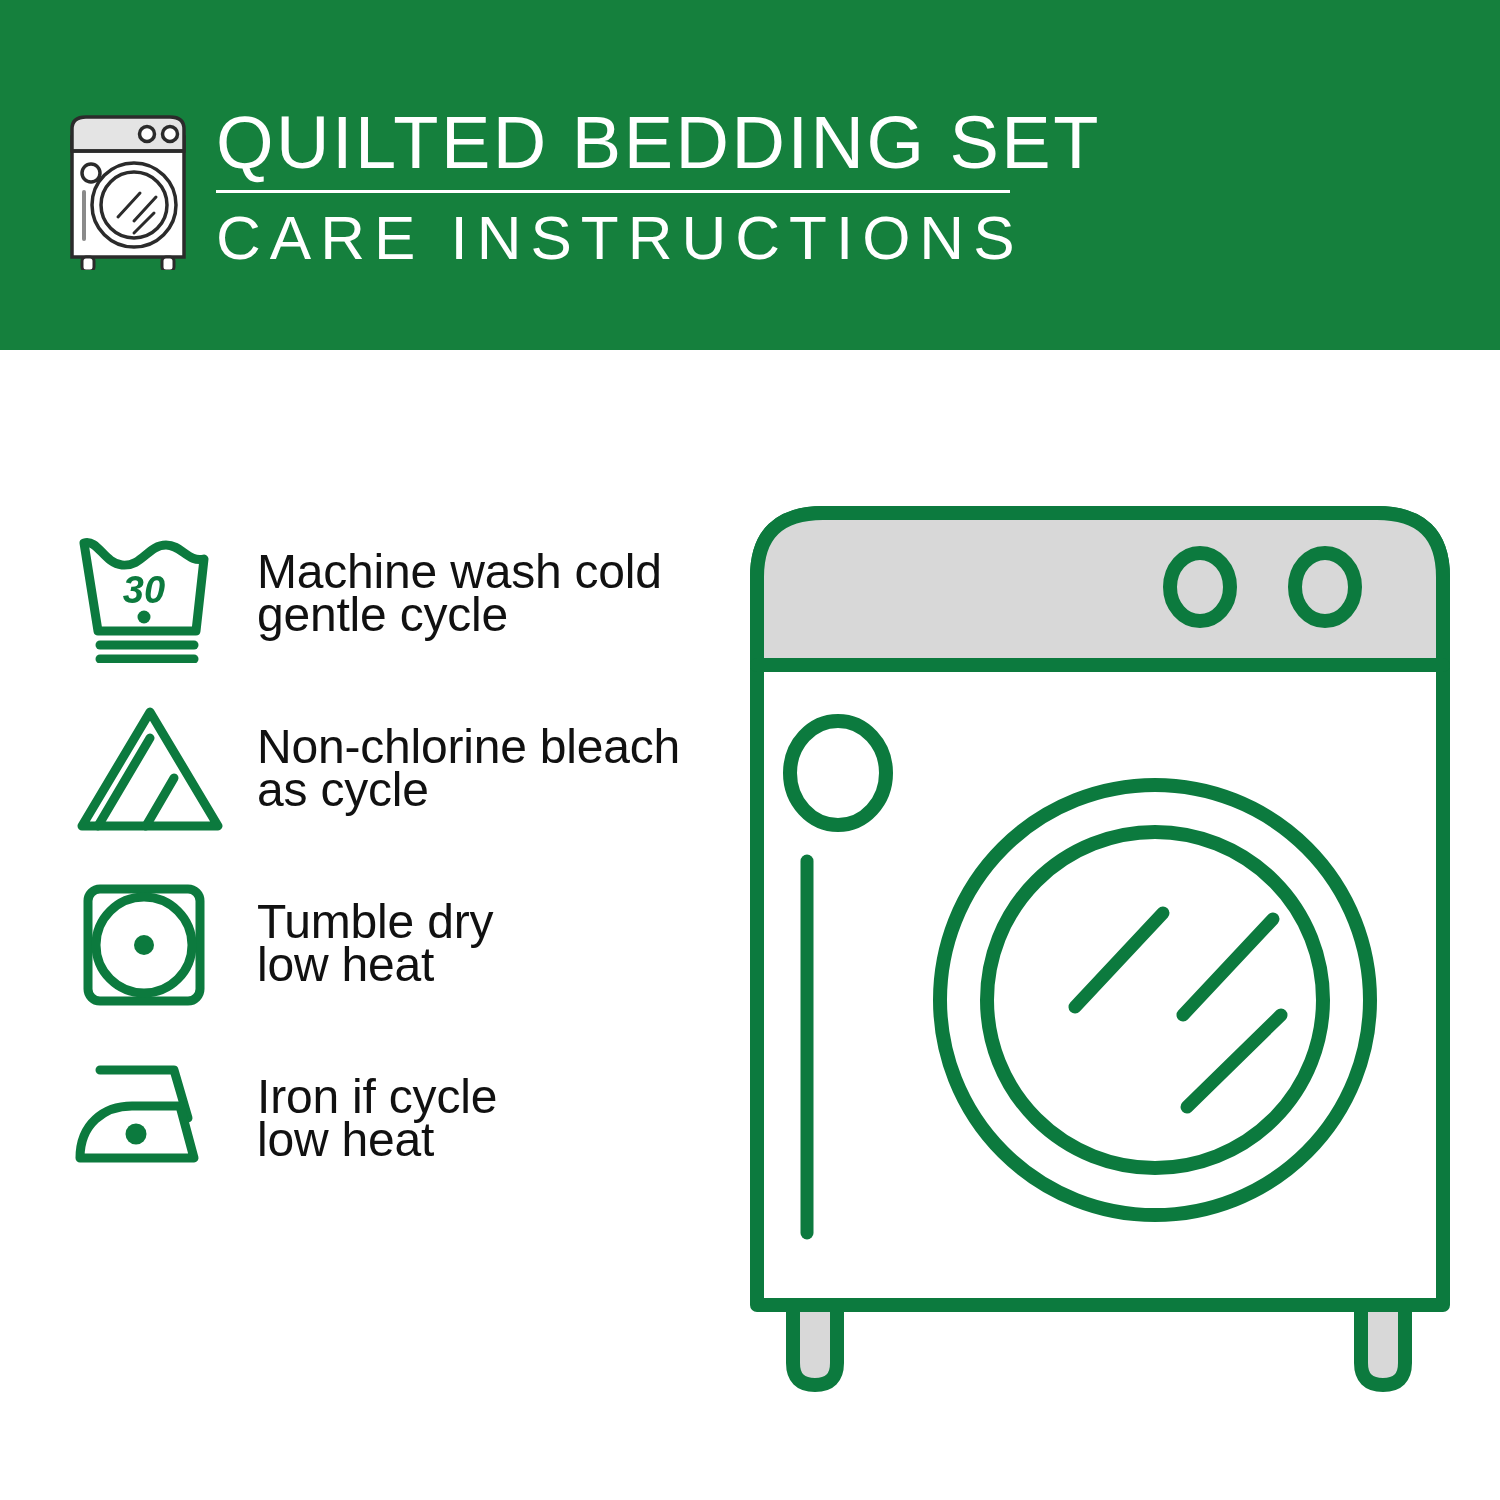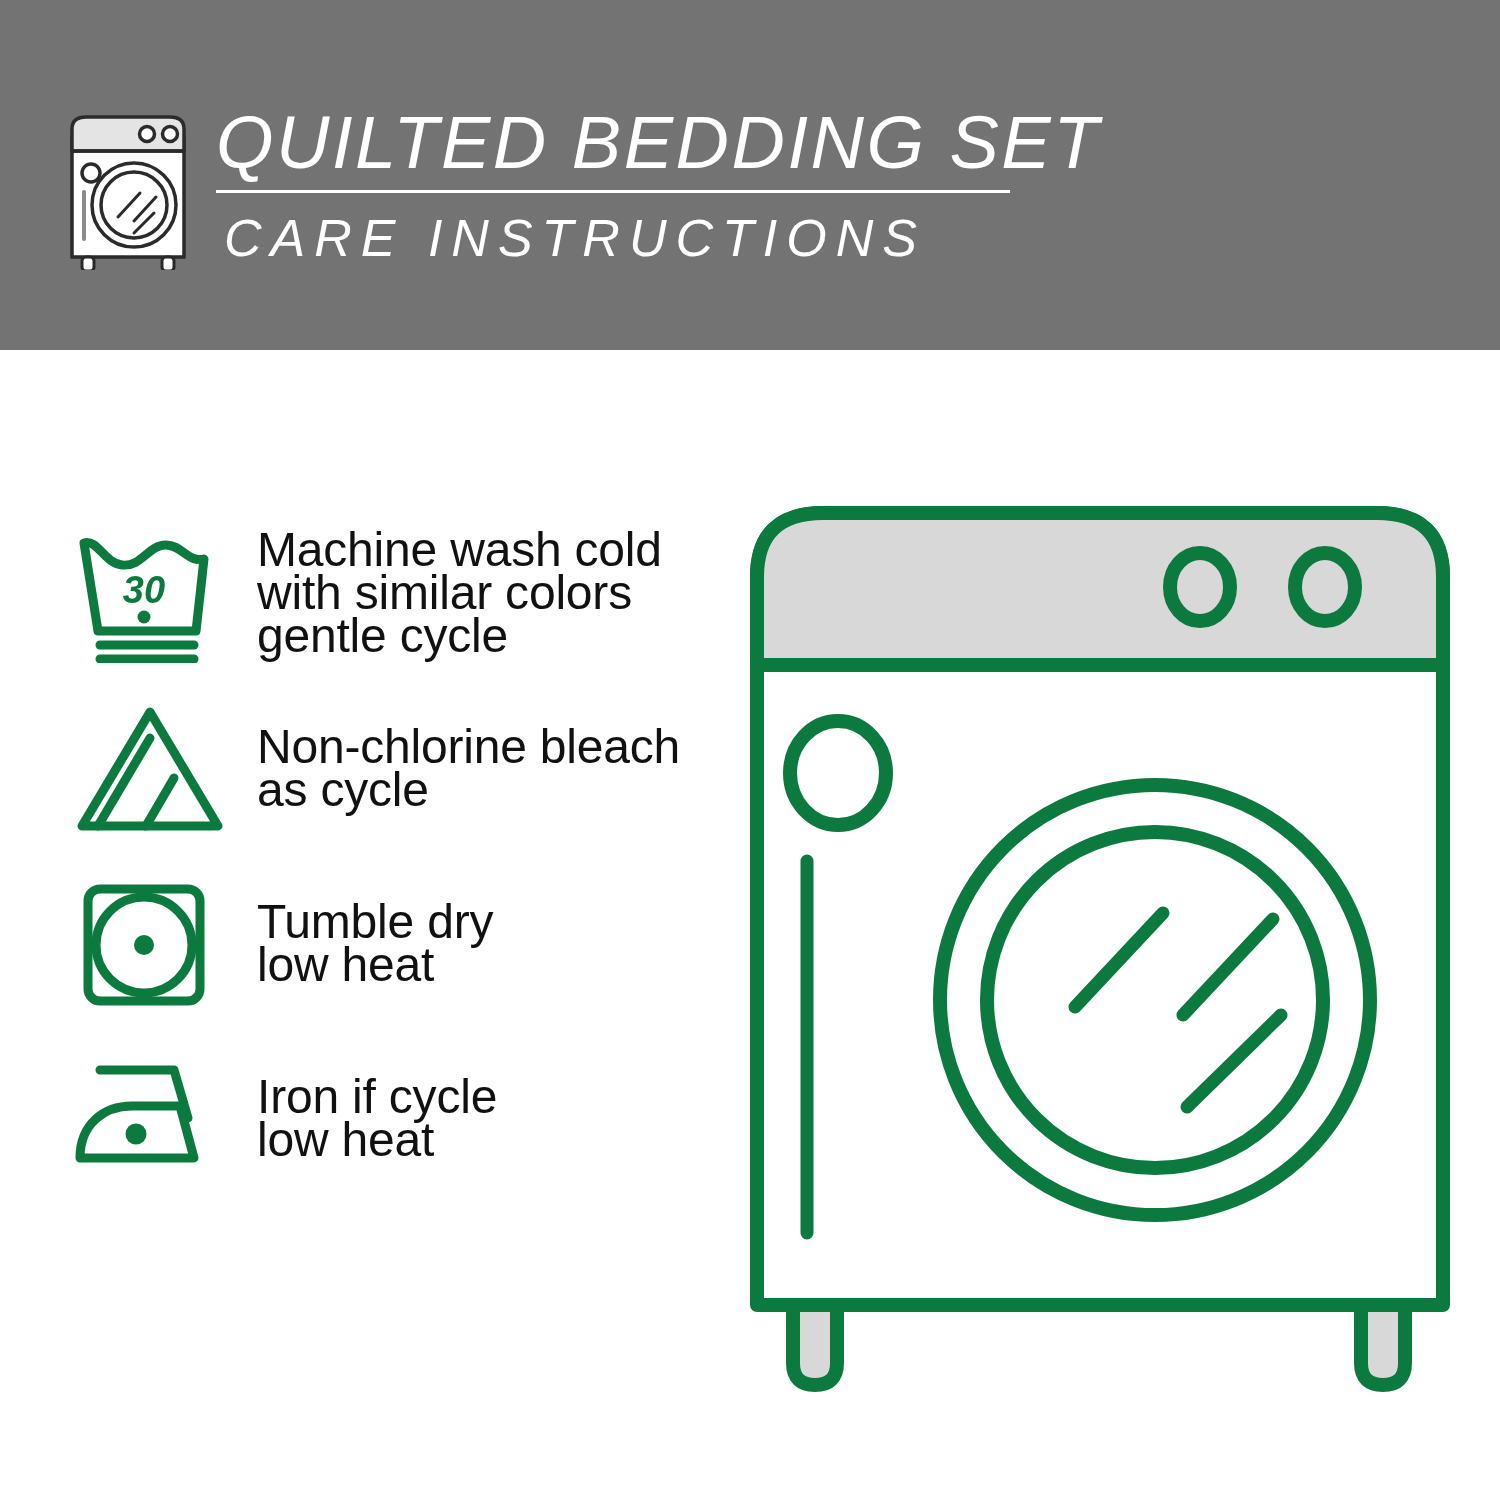--- a/index.html
+++ b/index.html
@@ -18,22 +18,21 @@
     overflow: hidden;
   }
 
   
   #header-band {
     position: absolute;
     left: 0;
     top: 0;
     width: 1500px;
     height: 350px;
-    background: #737373;
-    font-style: italic;
+    background: #15803d;
   }
   #header-logo {
     position: absolute;
     left: 62px;
     top: 105px;
     width: 140px;
     height: 165px;
   }
   #header-text-block {
     position: absolute;
@@ -53,26 +52,26 @@
   }
   #title-divider {
     width: 794px;
     height: 3px;
     background: #ffffff;
     margin: 4px 0 8px 0;
   }
   #title-line2 {
     color: #ffffff;
     font-family: "Liberation Sans", sans-serif;
-    font-size: 52px;
+    font-size: 62px;
     font-weight: 300;
     letter-spacing: 9px;
     line-height: 74px;
     white-space: nowrap;
-    margin: 8px;
+    margin: 0;
   }
 
   
   #care-list {
     position: absolute;
     left: 70px;
     top: 505px;
     width: 640px;
   }
   .care-row {
@@ -164,21 +163,20 @@
 
             <line x1="30" y1="122" x2="124" y2="122"></line>
             <line x1="30" y1="136" x2="124" y2="136"></line>
           </g>
           <text x="74" y="80" text-anchor="middle" font-family="Liberation Sans, sans-serif" font-size="38" font-weight="700" fill="#0C7A3E">30</text>
           <circle cx="74" cy="94" r="6.5" fill="#0C7A3E"></circle>
         </svg>
       </div>
       <div class="care-text">
         <div>Machine wash cold</div>
-        <div>with similar colors</div>
         <div>gentle cycle</div>
       </div>
     </div>
 
     <div class="care-row">
       <div class="care-symbol">
         <svg viewBox="0 0 170 140" width="170" height="140" aria-hidden="true">
           <g fill="none" stroke="#0C7A3E" stroke-width="9" stroke-linecap="round" stroke-linejoin="round">
             <path d="M80 14 L148 128 L12 128 Z"></path>
             <line x1="80" y1="40" x2="28" y2="128"></line>

